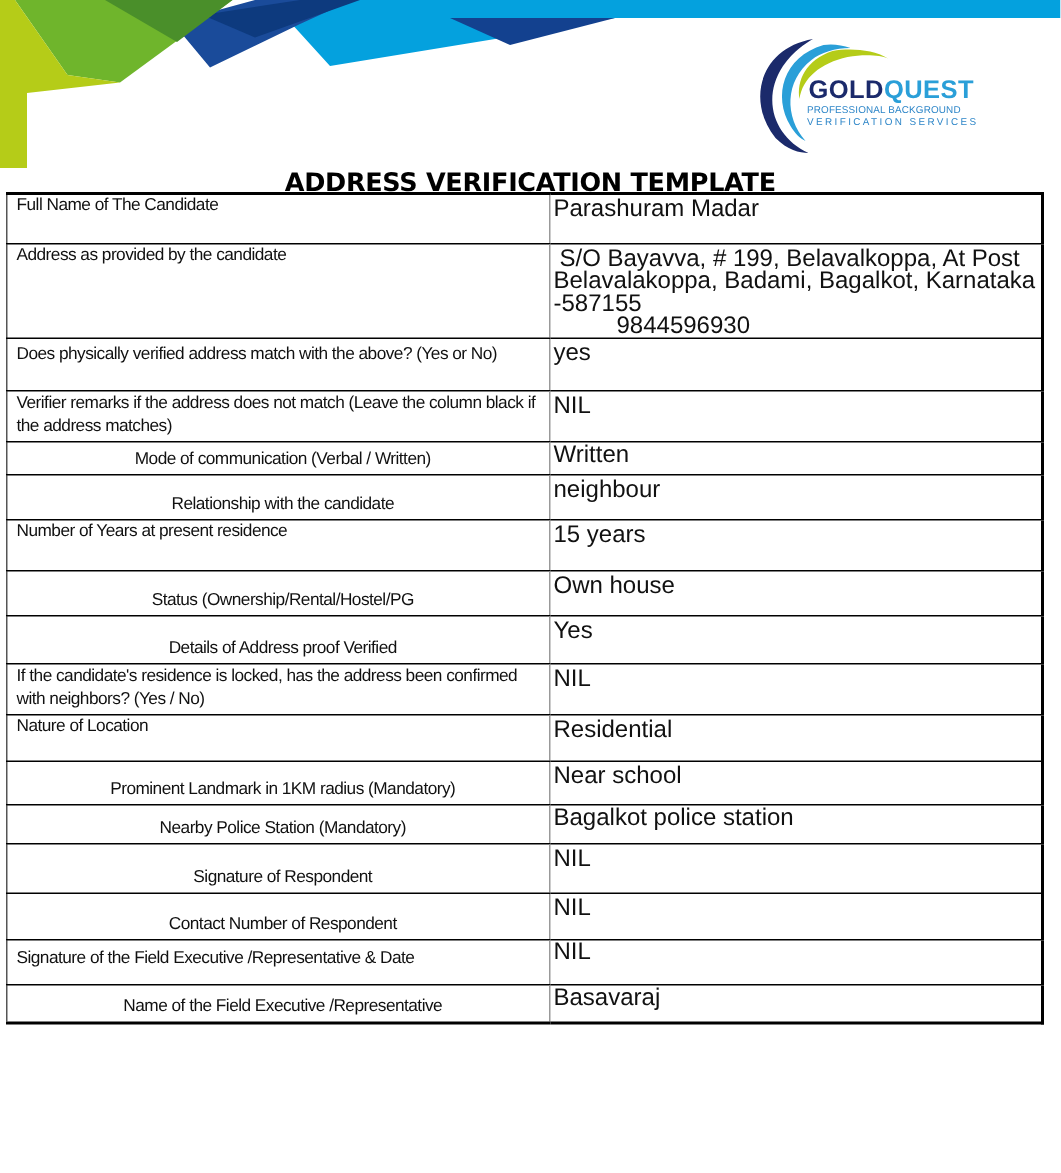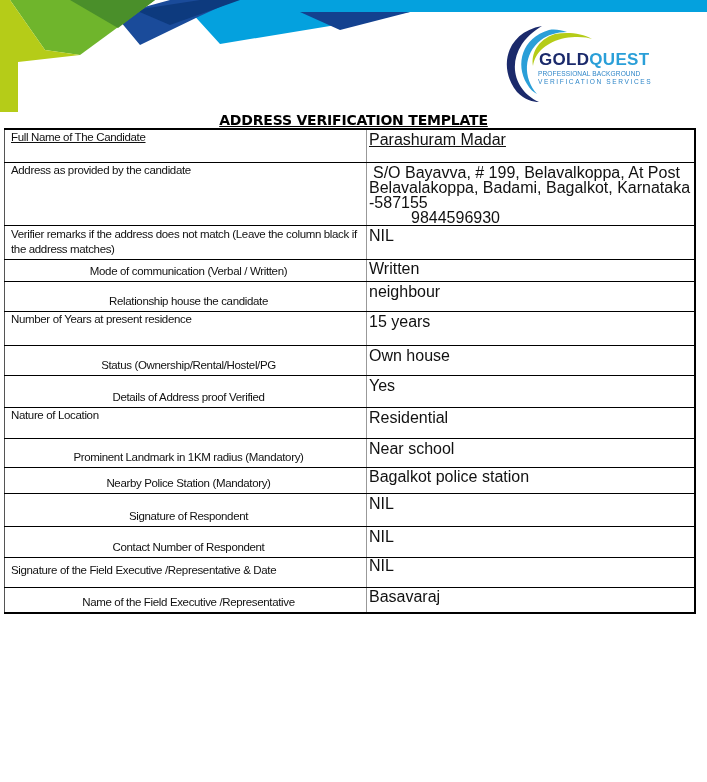--- a/index.html
+++ b/index.html
@@ -6,26 +6,26 @@
     body { width: 707px; height: 782px; position: relative; overflow: hidden;
            font-family: "Liberation Sans", sans-serif; color: #111; }
     .banner { position: absolute; left: 0; top: 0; width: 707px; height: 115px; }
     .logo { position: absolute; left: 497px; top: 22px; width: 190px; height: 82px; }
     .logo-word { position: absolute; left: 42px; top: 28px; font-family: "Liberation Sans", sans-serif;
                  font-weight: bold; font-size: 17px; color: #1b2a6b; letter-spacing: 0.3px; }
     .logo-word .q { color: #2a9fd8; }
     .logo-sub1 { position: absolute; left: 41px; top: 48px; font-size: 6.6px; color: #2e86c8; letter-spacing: 0.1px; white-space: nowrap; }
     .logo-sub2 { position: absolute; left: 41px; top: 56px; font-size: 6.6px; color: #2e86c8; letter-spacing: 1.6px; white-space: nowrap; }
     .doc-title { position: absolute; left: 0; width: 707px; top: 112px; text-align: center;
-                 font-family: "DejaVu Sans", sans-serif; font-weight: bold; font-size: 14px;
+                 font-family: "DejaVu Sans", sans-serif; font-weight: bold; font-size: 17px;
                  text-decoration: underline; letter-spacing: -0.2px; color: #000; }
     table.form { position: absolute; left: 4px; top: 128px; width: 692px; border-collapse: collapse;
                  table-layout: fixed; }
     table.form td { border-top: 1px solid #000; border-bottom: 1px solid #000; padding: 0; vertical-align: top; }
-    table.form tr:first-child td { border-top: 2px solid #000; text-decoration: underline; }
+    table.form tr:first-child td { border-top: 2px solid #000; }
     table.form tr:last-child td { border-bottom: 2px solid #000; }
     td.lbl { width: 355px; border-left: 1px solid #555; font-size: 11.5px; letter-spacing: -0.35px;
              padding-left: 6px !important; vertical-align: middle; line-height: 15px; }
     td.val { border-left: 1px solid #999; border-right: 2px solid #000; font-size: 16px;
              padding: 2px 0 0 2px !important; line-height: 15px; }
     td.lbl.flush { padding-left: 1px !important; font-size: 12px; letter-spacing: 0; vertical-align: top; padding-top: 9px !important; }
     td.lbl.low { vertical-align: bottom; padding-bottom: 2px !important; text-align: center; }
     .addr-line { display: block; }
     .addr-phone { display: block; padding-left: 42px; }
   </style>
@@ -69,43 +69,51 @@
       <td class="val">Parashuram Madar</td>
     </tr>
     <tr style="height:51px">
       <td class="lbl">Address as provided by the candidate</td>
       <td class="val" style="padding-top:2px !important">
         <span class="addr-line" style="padding-left:4px">S/O Bayavva, # 199, Belavalkoppa, At Post</span>
         <span class="addr-line">Belavalakoppa, Badami, Bagalkot, Karnataka -587155</span>
         <span class="addr-phone">9844596930</span>
       </td>
     </tr>
+    <tr style="height:35px">
+      <td class="lbl" style="vertical-align:top;padding-top:3px !important">Does physically verified address match with the above? (Yes or No)</td>
+      <td class="val">yes</td>
+    </tr>
     <tr style="height:34px">
       <td class="lbl" style="vertical-align:top;padding-top:1px !important">Verifier remarks if the address does not match (Leave the column black if the address matches)</td>
       <td class="val">NIL</td>
     </tr>
     <tr style="height:22px">
       <td class="lbl low">Mode of communication (Verbal / Written)</td>
       <td class="val" style="padding-top:1px !important">Written</td>
     </tr>
     <tr style="height:30px">
-      <td class="lbl low">Relationship house the candidate</td>
+      <td class="lbl low">Relationship with the candidate</td>
       <td class="val">neighbour</td>
     </tr>
     <tr style="height:34px">
       <td class="lbl">Number of Years at present residence</td>
       <td class="val">15 years</td>
     </tr>
     <tr style="height:30px">
       <td class="lbl low">Status (Ownership/Rental/Hostel/PG</td>
       <td class="val">Own house</td>
     </tr>
     <tr style="height:32px">
       <td class="lbl low">Details of Address proof Verified</td>
       <td class="val">Yes</td>
+    </tr>
+    <tr style="height:34px">
+      <td class="lbl" style="vertical-align:top;padding-top:1px !important">If the candidate's residence is locked, has the address been confirmed with neighbors? (Yes / No)</td>
+      <td class="val">NIL</td>
     </tr>
     <tr style="height:31px">
       <td class="lbl">Nature of Location</td>
       <td class="val">Residential</td>
     </tr>
     <tr style="height:29px">
       <td class="lbl low">Prominent Landmark in 1KM radius (Mandatory)</td>
       <td class="val">Near school</td>
     </tr>
     <tr style="height:26px">

